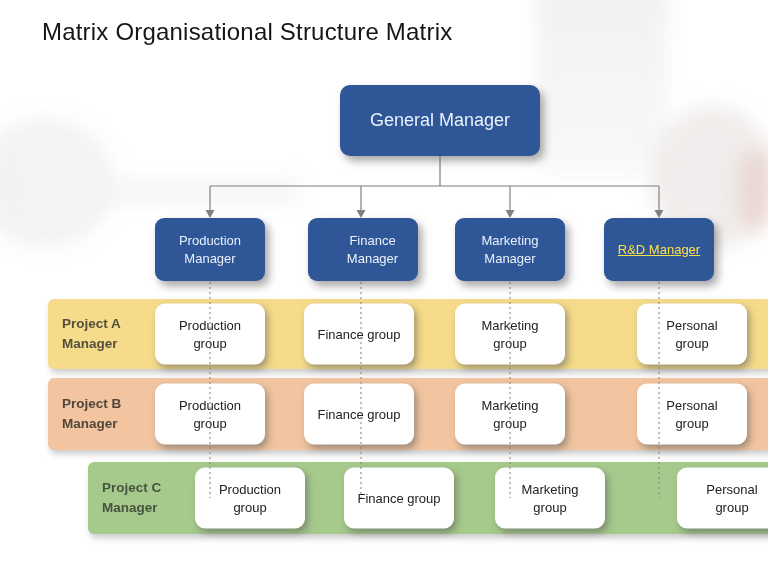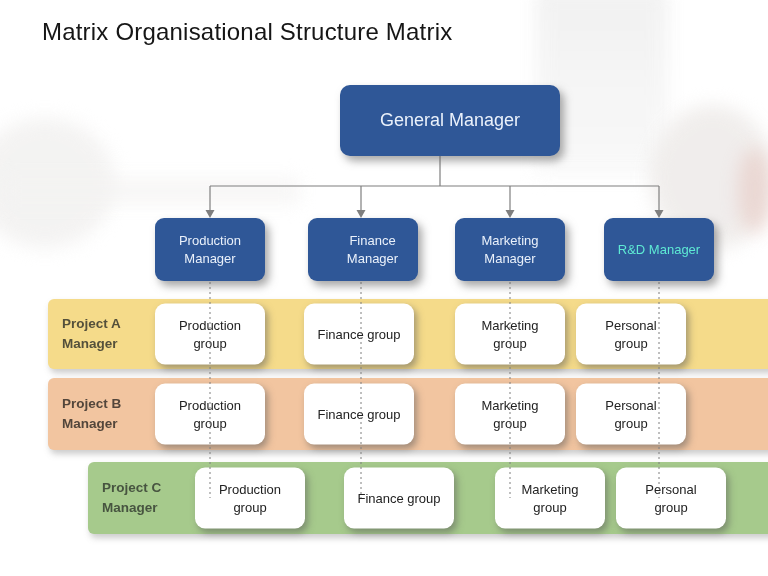--- a/index.html
+++ b/index.html
@@ -26,21 +26,21 @@
   }
 
   .connector-layer { position:absolute; left:0; top:0; z-index:2; pointer-events:none; }
 
   .node {
     position:absolute; display:flex; align-items:center; justify-content:center;
     text-align:center; box-sizing:border-box; z-index:3; white-space:pre-line;
     box-shadow:4px 5px 8px rgba(95,95,95,.55);
   }
   .node-root {
-    left:340px; top:85px; width:220px; height:71px; border-radius:10px;
+    left:340px; top:85px; width:200px; height:71px; border-radius:10px;
     font-size:18px;
   }
   .node-mgr {
     top:218px; width:110px; height:63px; border-radius:9px;
     font-size:13px; line-height:1.35; padding:0 5px;
   }
   .mgr-0 { left:155px; } .mgr-1 { left:308px;padding-left:24px; } .mgr-2 { left:455px; } .mgr-3 { left:604px; }
 
   .band {
     position:absolute; left:48px; width:729px; border-radius:6px; z-index:1;
@@ -55,21 +55,21 @@
     white-space:pre-line;
   }
   .gbox {
     position:absolute; top:50%; transform:translateY(-50%);
     width:110px; height:61px; background:#ffffff; border-radius:10px;
     box-shadow:3px 4px 7px rgba(85,85,85,.5);
     display:flex; align-items:center; justify-content:center; text-align:center;
     font-size:13px; line-height:1.35; color:#222222; z-index:3;
     padding:0 6px; box-sizing:border-box; white-space:pre-line;
   }
-  .g-0 { left:107px; } .g-1 { left:256px; } .g-2 { left:407px; } .g-3 { left:528px; }
+  .g-0 { left:107px; } .g-1 { left:256px; } .g-2 { left:407px; } .g-3 { left:589px; }
 </style>
 </head>
 <body>
 
 <div class="slide">
 
   <div class="bg bg-monitor"></div>
   <div class="bg bg-right"></div>
   <div class="bg bg-warm"></div>
   <div class="bg bg-left"></div>
@@ -103,21 +103,21 @@
   </div>
 
   <div class="node node-root" style="background-color: rgb(47, 87, 151); color: rgb(234, 241, 251);">General Manager</div>
 
   <div class="node node-mgr mgr-0" style="background-color: rgb(47, 87, 151); color: rgb(234, 241, 251);">Production
 Manager</div>
   <div class="node node-mgr mgr-1" style="background-color: rgb(47, 87, 151); color: rgb(234, 241, 251);">Finance
 Manager</div>
   <div class="node node-mgr mgr-2" style="background-color: rgb(47, 87, 151); color: rgb(234, 241, 251);">Marketing
 Manager</div>
-  <div class="node node-mgr mgr-3" style="background-color: rgb(47, 87, 151); color: #5eead4;">R&amp;D Manager</div>
+  <div class="node node-mgr mgr-3" style="background-color: rgb(47, 87, 151); color: #fde047; text-decoration: underline;">R&amp;D Manager</div>
 
   <div class="band band-a" style="background-color: rgb(245, 219, 138);">
     <div class="band-label" style="color: rgb(84, 80, 59);">Project A
 Manager</div>
     <div class="gbox g-0">Production
 group</div>
     <div class="gbox g-1">Finance group</div>
     <div class="gbox g-2">Marketing
 group</div>
     <div class="gbox g-3">Personal

